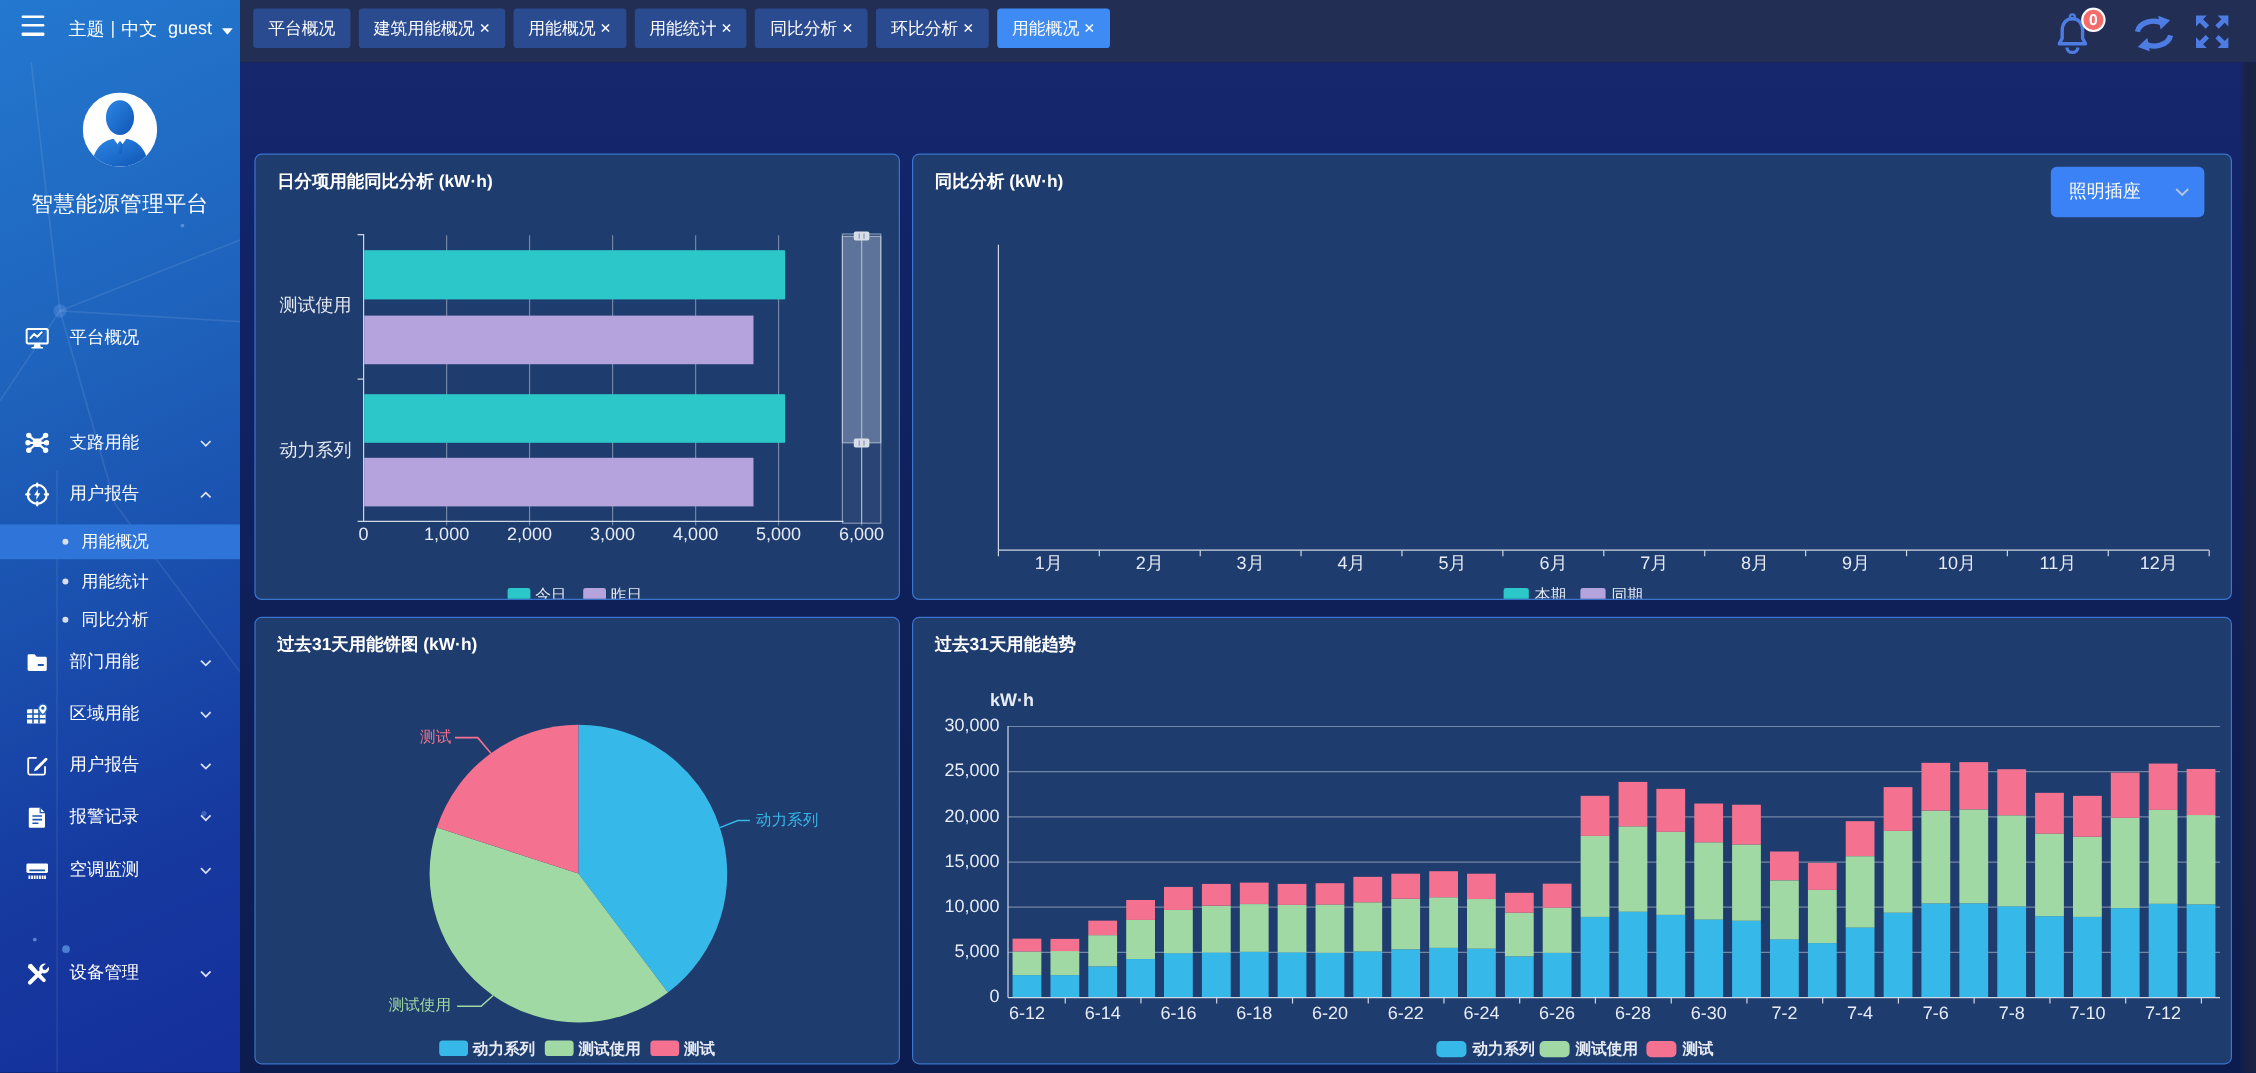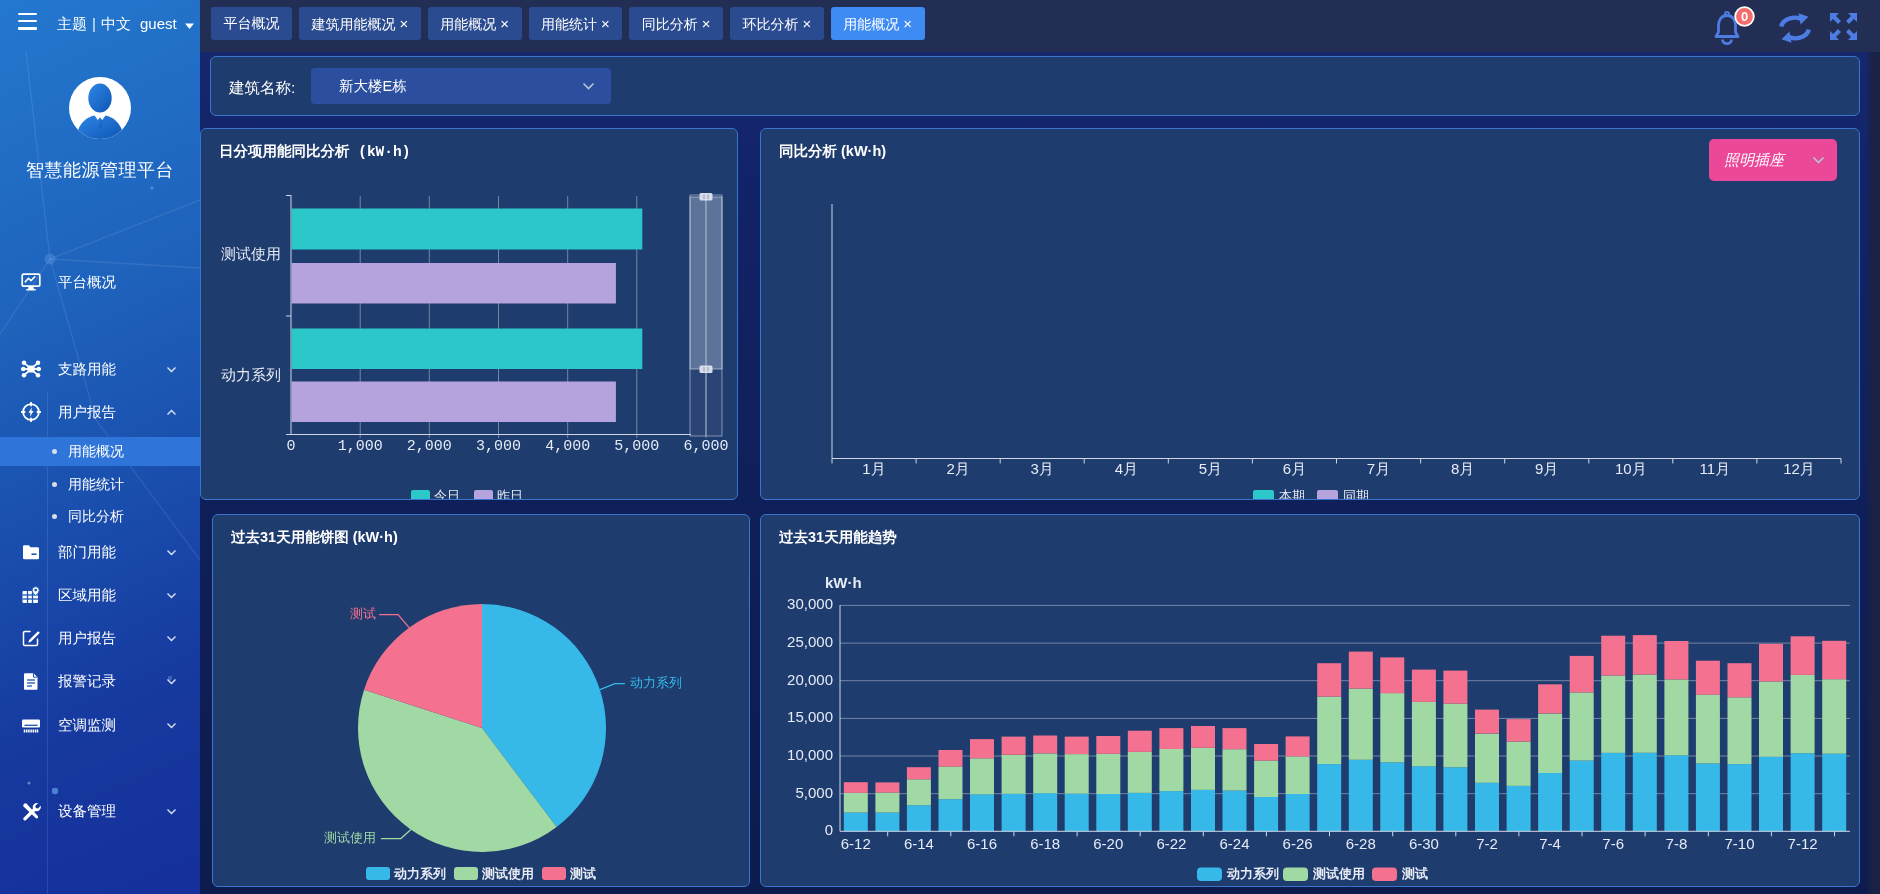--- a/index.html
+++ b/index.html
@@ -35,25 +35,25 @@
 #content { position:absolute; left:200px; top:52px; width:1680px; height:842px;
   background:linear-gradient(180deg,#17276e 0%,#12246a 12%,#0f1f58 55%,#0d1c4e 100%); }
 #rstrip { position:absolute; left:1666px; top:0; width:14px; height:842px; background:linear-gradient(90deg, rgba(25,34,68,0) 0%, #192244 45%, #1a2346 100%); }
 .panel { position:absolute; background:#1f3c6e; border:1px solid #3b74cc; border-radius:6px; overflow:hidden; }
 .ptitle { position:absolute; left:18px; top:13px; color:#fff; font-size:14.5px; font-weight:700; }
 #filter { left:10px; top:4px; width:1650px; height:60px; }
 #filter .lab { position:absolute; left:18px; top:21px; color:#fff; font-size:15.5px; }
 #filter .dd { position:absolute; left:100px; top:11px; width:300px; height:36px; background:#2b4f9e; border-radius:4px; color:#fff; font-size:14.5px; line-height:36px; }
 #filter .dd span { margin-left:28px; }
 #filter .dd svg { position:absolute; right:16px; top:14px; }
-#p1 { left:0; top:76px; width:538px; height:372px;font-family:Liberation Mono, monospace; }
+#p1 { left:12px; top:76px; width:538px; height:372px; }
 #p2 { left:560px; top:76px; width:1100px; height:372px; }
 #p3 { left:12px; top:462px; width:538px; height:373px; }
 #p4 { left:560px; top:462px; width:1100px; height:373px; }
-#p2 .sel { position:absolute; right:22px; top:10px; width:128px; height:42px; background:#ec4899; border-radius:5px; color:#fff; font-size:15px; line-height:42px;font-style:italic; }
+#p2 .sel { position:absolute; right:22px; top:10px; width:128px; height:42px; background:#3b82f6; border-radius:5px; color:#fff; font-size:15px; line-height:42px; }
 #p2 .sel span { margin-left:15px; }
 #p2 .sel svg { position:absolute; right:12px; top:17px; }
 #topicons { position:absolute; right:18px; top:0; height:52px; }
 </style></head>
 <body>
 <div id="app">
   <div id="sidebar">
     <svg width="200" height="894" viewBox="0 0 200 894" style="position:absolute;left:0;top:0">
       <g stroke="rgba(255,255,255,0.09)" stroke-width="1.4" fill="none">
         <line x1="50" y1="259" x2="26" y2="52"></line>
@@ -268,28 +268,20 @@
             <line x1="3.5" y1="25.5" x2="10.5" y2="18.5" stroke="#4d7ce2" stroke-width="4"></line>
           <polygon points="28,28 19,28 28,19"></polygon>
             <line x1="25.5" y1="25.5" x2="18.5" y2="18.5" stroke="#4d7ce2" stroke-width="4"></line>
         </g>
       </svg>
     </div>
   </div>
 
   <div id="content">
     <div id="rstrip"></div>
-    <div class="panel" id="filter">
-      <div class="lab">建筑名称:</div>
-      <div class="dd"><span>新大楼E栋</span>
-        <svg width="13" height="8" viewBox="0 0 13 8">
-            <polyline points="1.5,1.5 6.5,6.5 11.5,1.5" fill="none" stroke="#b9c4d8" stroke-width="1.6"></polyline>
-          </svg>
-      </div>
-    </div>
     <div class="panel" id="p1">
         <div class="ptitle">日分项用能同比分析 (kW·h)</div>
         <svg width="538" height="372" viewBox="0 0 538 372" style="position:absolute;left:0;top:0">
           <line x1="159.2" y1="67" x2="159.2" y2="309" stroke="rgba(255,255,255,0.38)" stroke-width="1"></line>
           <line x1="228.3" y1="67" x2="228.3" y2="309" stroke="rgba(255,255,255,0.38)" stroke-width="1"></line>
           <line x1="297.5" y1="67" x2="297.5" y2="309" stroke="rgba(255,255,255,0.38)" stroke-width="1"></line>
           <line x1="366.7" y1="67" x2="366.7" y2="309" stroke="rgba(255,255,255,0.38)" stroke-width="1"></line>
           <line x1="435.8" y1="67" x2="435.8" y2="309" stroke="rgba(255,255,255,0.38)" stroke-width="1"></line>
           <line x1="505.0" y1="67" x2="505.0" y2="309" stroke="rgba(255,255,255,0.38)" stroke-width="1"></line>
           <line x1="90.0" y1="66" x2="90.0" y2="306" stroke="#cfd6e4" stroke-width="1"></line>

